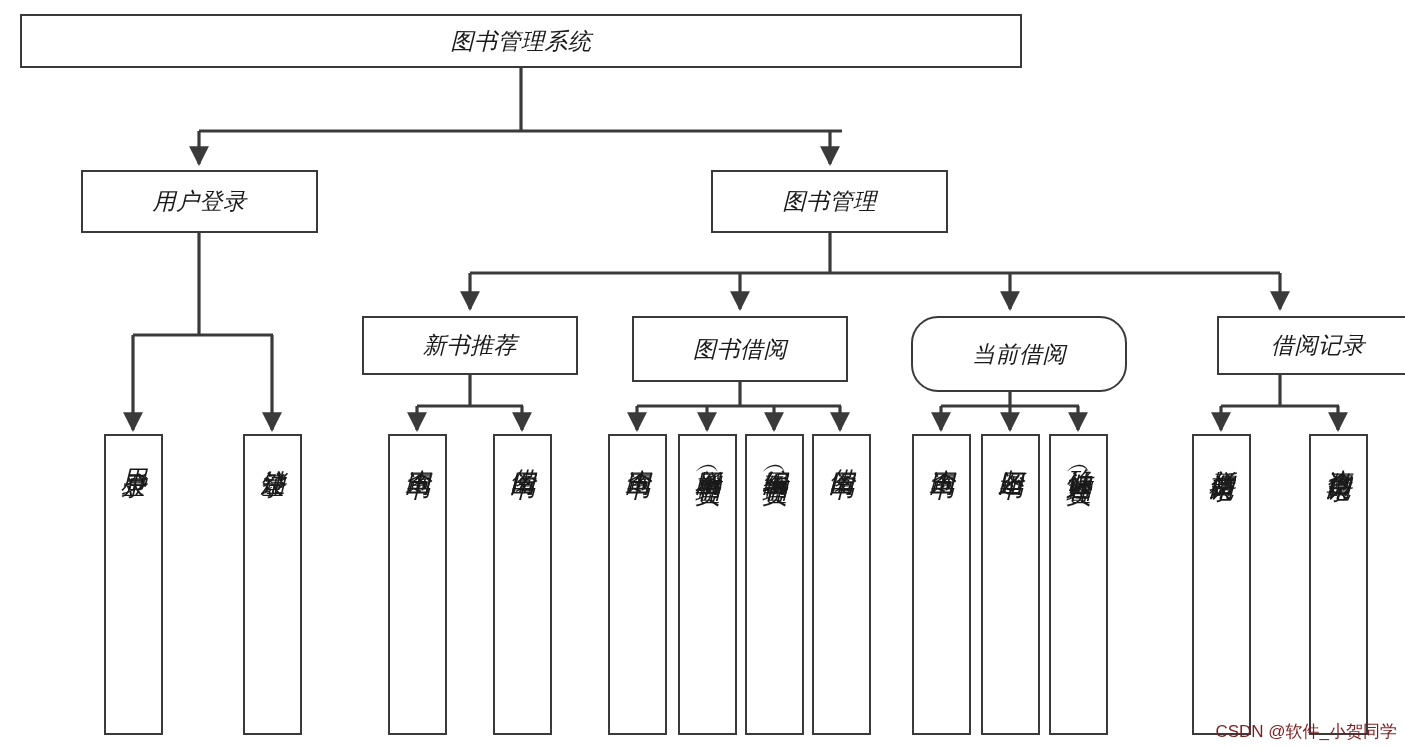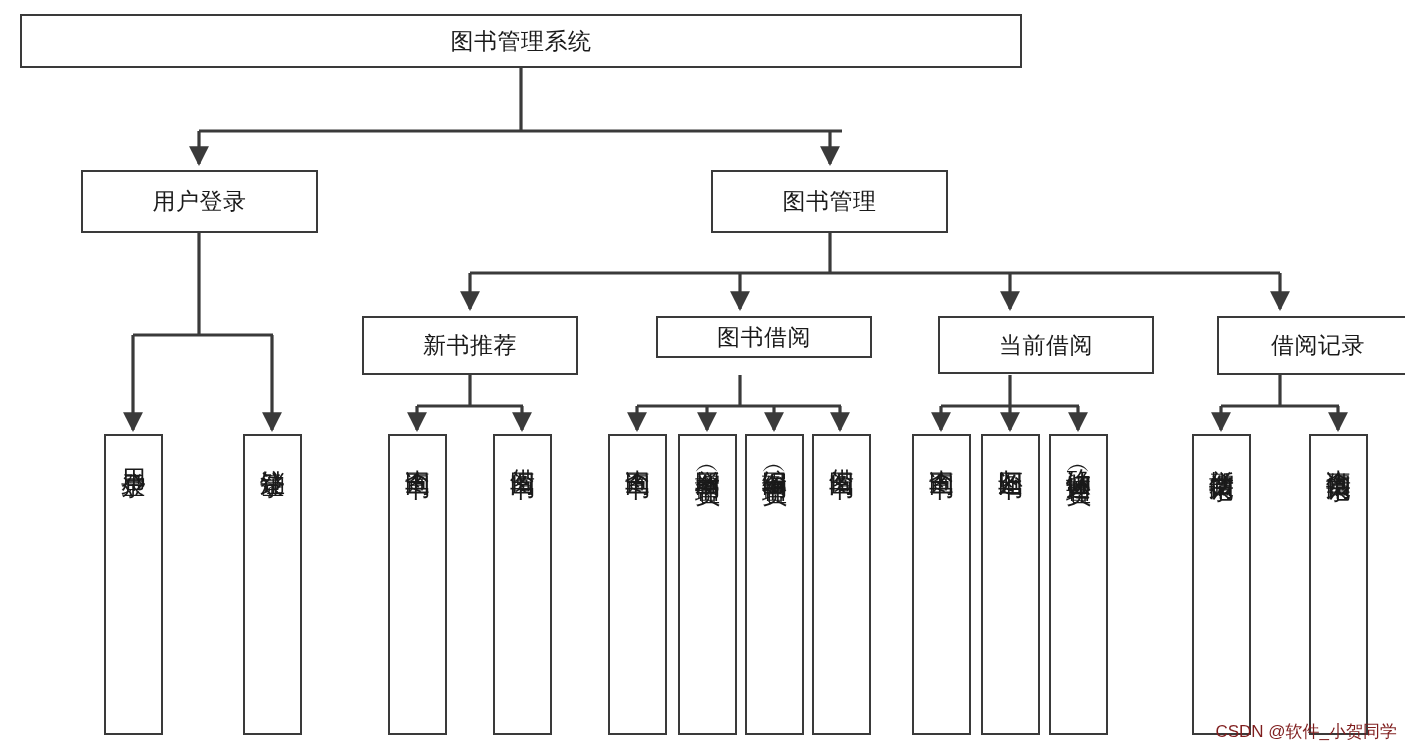--- a/index.html
+++ b/index.html
@@ -25,20 +25,21 @@
   .node {
     position: absolute;
     box-sizing: border-box;
     border: 2.5px solid #3a3a3a;
     background: #ffffff;
     display: flex;
     align-items: center;
     justify-content: center;
     color: #1a1a1a;
     z-index: 2;
+    font-style: italic;
   }
   .node .label {
     display: block;
     text-align: center;
     line-height: 1.22;
     white-space: pre;
   }
   .node.horiz .label {
     font-size: 23px;
     letter-spacing: 0.5px;
@@ -131,24 +132,24 @@
   <div class="node horiz" style="left:81px; top:170px; width:237px; height:63px;">
     <span class="label">用户登录</span>
   </div>
   <div class="node horiz" style="left:362px; top:316px; width:216px; height:59px;">
     <span class="label">新书推荐</span>
   </div>
 
   <div class="node horiz" style="left:711px; top:170px; width:237px; height:63px;">
     <span class="label">图书管理</span>
   </div>
-  <div class="node horiz" style="left:632px; top:316px; width:216px; height:42px;margin-left:24px;">
+  <div class="node horiz" style="left:632px; top:316px; width:216px; height:66px;">
     <span class="label">图书借阅</span>
   </div>
-  <div class="node horiz" style="left:938px; top:316px; width:216px; height:58px;">
+  <div class="node horiz" style="left:911px; top:316px; width:216px; height:76px;border-radius:27px;">
     <span class="label">当前借阅</span>
   </div>
   <div class="node horiz" style="left:1217px; top:316px; width:202px; height:59px;">
     <span class="label">借阅记录</span>
   </div>
 
   <div class="node vert" style="left:104px; top:434px; width:59px; height:301px;">
     <span class="label">用户登录</span>
   </div>
   <div class="node vert" style="left:243px; top:434px; width:59px; height:301px;">

